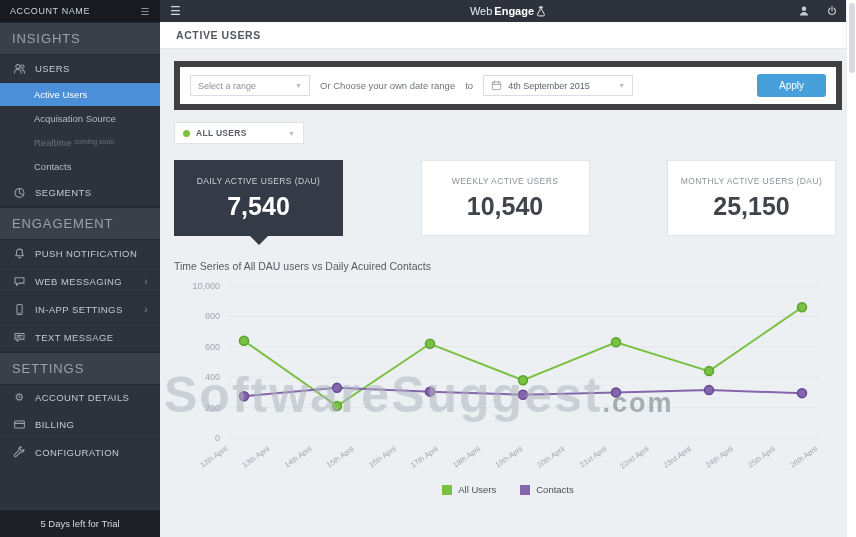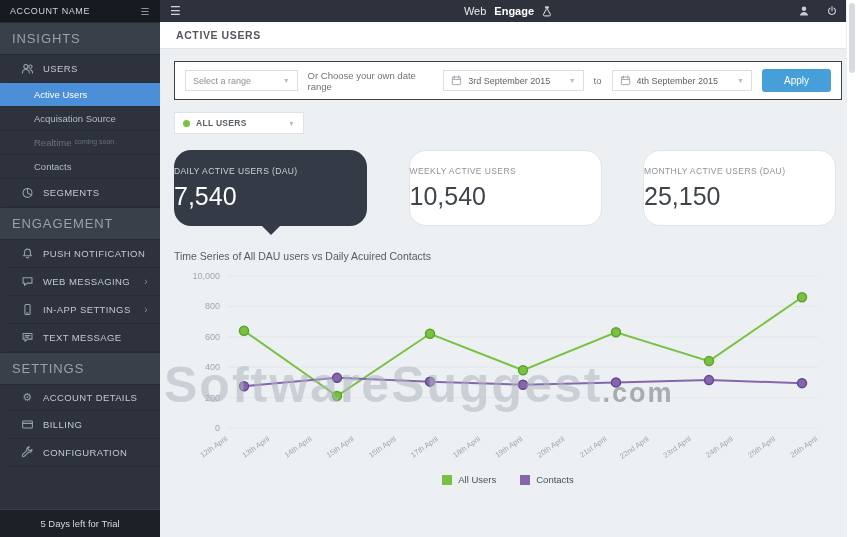--- a/index.html
+++ b/index.html
@@ -4,63 +4,63 @@
 <style>
   * { margin:0; padding:0; box-sizing:border-box; }
   html,body { width:856px; height:537px; overflow:hidden; }
   body { font-family:"Liberation Sans","DejaVu Sans",sans-serif; background:#fff; display:flex; position:relative; }
 
   
   .sidebar { flex:0 0 160px; width:160px; height:537px; background:#2d323c; display:flex; flex-direction:column; }
   .account-row { height:22px; background:#171a20; display:flex; align-items:center; padding:0 10px; color:#cfd4db; font-size:9px; letter-spacing:.6px; }
   .account-row .acct-menu { margin-left:auto; color:#8a919b; font-size:10px; cursor:pointer; }
   .sec-header { background:#394049; color:#9aa1ab; font-size:13px; letter-spacing:.9px; padding:8px 12px; border-top:1px solid #262b33; border-bottom:1px solid #262b33; }
-  .nav-item { display:flex; align-items:center; gap:8px; padding:7px 12px; font-size:9.5px; letter-spacing:.4px; color:#c3c9d1; border-bottom:1px solid #272c35; cursor:pointer;margin-left:8px; }
+  .nav-item { display:flex; align-items:center; gap:8px; padding:7px 12px; font-size:9.5px; letter-spacing:.4px; color:#c3c9d1; border-bottom:1px solid #272c35; cursor:pointer; }
   .nav-item .icon { width:15px; display:flex; justify-content:center; color:#99a1ab; font-size:11px; line-height:1; }
   .nav-item .chev { margin-left:auto; color:#848b95; font-size:10px; }
   .sub-item { padding:6px 12px 6px 34px; font-size:9.5px; color:#b6bcc5; border-bottom:1px solid #272c35; cursor:pointer; }
   .sub-item.active { background:#4a8fd8; color:#fff; }
   .sub-item.dim { color:#6b717b; cursor:default; }
   .sub-item.dim .soon { font-size:7px; margin-left:3px; position:relative; top:-2px; }
   .trial-bar { margin-top:auto; background:#1d2127; border-top:1px solid #383e47; padding:8px 12px; font-size:9.5px; color:#d6dae0;text-align:center; }
   .si svg { stroke:currentColor; fill:none; stroke-width:1.3; stroke-linecap:round; stroke-linejoin:round; display:block; }
   .si svg .fil { fill:currentColor; stroke:none; }
 
   
   .mainwrap { flex:1; display:flex; flex-direction:column; background:#edf0f3; height:537px; position:relative; }
   .topbar { height:22px; background:#2d323c; display:flex; align-items:center; padding:0 18px 0 10px; position:relative; }
   .hamburger { color:#cfd4db; font-size:12px; cursor:pointer; line-height:1; }
-  .logo { position:absolute; left:50%; top:0; height:22px; transform:translateX(-50%); display:flex; align-items:center; gap:8px; color:#fff; font-size:11px; }
+  .logo { position:absolute; left:50%; top:0; height:22px; transform:translateX(-50%); display:flex; align-items:center; gap:2px; color:#fff; font-size:11px; }
   .logo .lw { font-weight:400; color:#e8ebef; }
   .logo .le { font-weight:700; }
   .top-icons { margin-left:auto; display:flex; align-items:center; gap:16px; }
   .top-icons .tico { cursor:pointer; display:flex; }
   .titlebar { height:27px; background:#fff; border-bottom:1px solid #e2e5e8; display:flex; align-items:center; padding:0 16px; font-size:10.5px; font-weight:700; color:#53575d; letter-spacing:.6px; }
   .content { flex:1; padding:12px 14px; position:relative; overflow:hidden; }
 
   
-  .filter-card { background:#fff; border:1px solid #404040; padding:7px 10px; display:flex; align-items:center; gap:10px; }
+  .filter-card { background:#fff; border:6px solid #404040; padding:7px 10px; display:flex; align-items:center; gap:10px; }
   .select-box, .date-box { height:21px; border:1px solid #d9dee2; background:#fff; display:flex; align-items:center; padding:0 7px; font-size:9px; color:#8b9198; cursor:pointer; }
   .select-box { width:120px; }
   .date-box { width:150px; gap:6px; color:#5d6268; }
   .caret { margin-left:auto; color:#b6bcc2; font-size:7px; }
   .or-label, .to-label { font-size:9.5px; color:#6f747a; }
   .apply-btn { margin-left:auto; background:#479fd9; color:#fff; border:none; padding:6px 22px; font-size:10px; border-radius:3px; cursor:pointer; font-family:inherit; }
 
   
   .users-filter { margin-top:12px; width:130px; height:22px; background:#fff; border:1px solid #dfe3e7; display:flex; align-items:center; gap:6px; padding:0 8px; cursor:pointer; }
   .green-dot { width:7px; height:7px; border-radius:50%; background:#7ac143; }
   .users-filter .uf-label { font-size:8.5px; font-weight:700; color:#5a5f66; letter-spacing:.3px; }
 
   
   .cards { display:flex; justify-content:space-between; margin-top:16px; padding-right:6px; }
-  .card { width:193px; height:76px; display:flex; flex-direction:column; justify-content:center; gap:6px; cursor:pointer;border-radius:17px; }
+  .card { width:169px; height:76px; display:flex; flex-direction:column; align-items:center; justify-content:center; gap:6px; cursor:pointer; }
   .card.light { background:#fff; border:1px solid #e1e5e8; }
   .ctitle { font-size:8.5px; color:#8d939a; letter-spacing:.4px; }
-  .cvalue { font-size:25px; font-weight:400; color:#40454c; }
+  .cvalue { font-size:25px; font-weight:700; color:#40454c; }
   .card.dark { background:#343b47; position:relative; }
   .card.dark .ctitle { color:#ccd1d8; }
   .card.dark .cvalue { color:#fff; }
   .card.dark::after { content:""; position:absolute; bottom:-9px; left:50%; margin-left:-9px; border-left:9px solid transparent; border-right:9px solid transparent; border-top:9px solid #343b47; }
 
   
   .chart-title { margin-top:24px; font-size:10.5px; color:#565b61; }
   .chart-wrap { position:relative; margin-top:4px; }
   #chart-svg { display:block; font-family:inherit; }
   .legend { display:flex; justify-content:center; gap:24px; margin-top:0px; }
@@ -209,28 +209,20 @@
   <div class="titlebar">ACTIVE USERS</div>
 
   <div class="content">
 
     <div class="filter-card">
       <div class="select-box">
         <span>Select a range</span>
         <span class="caret">▼</span>
       </div>
       <span class="or-label">Or Choose your own date range</span>
-      <div class="date-box si">
-        <svg width="11" height="11" viewBox="0 0 16 16" style="stroke:#9aa1a8;">
-            <rect x="2" y="3" width="12" height="11" rx="1"></rect>
-            <path d="M2 6.5h12M5 1.5v3M11 1.5v3"></path>
-          </svg>
-        <span>3rd September 2015</span>
-        <span class="caret">▼</span>
-      </div>
       <span class="to-label">to</span>
       <div class="date-box si">
         <svg width="11" height="11" viewBox="0 0 16 16" style="stroke:#9aa1a8;">
             <rect x="2" y="3" width="12" height="11" rx="1"></rect>
             <path d="M2 6.5h12M5 1.5v3M11 1.5v3"></path>
           </svg>
         <span>4th September 2015</span>
         <span class="caret">▼</span>
       </div>
       <button class="apply-btn">Apply</button>

